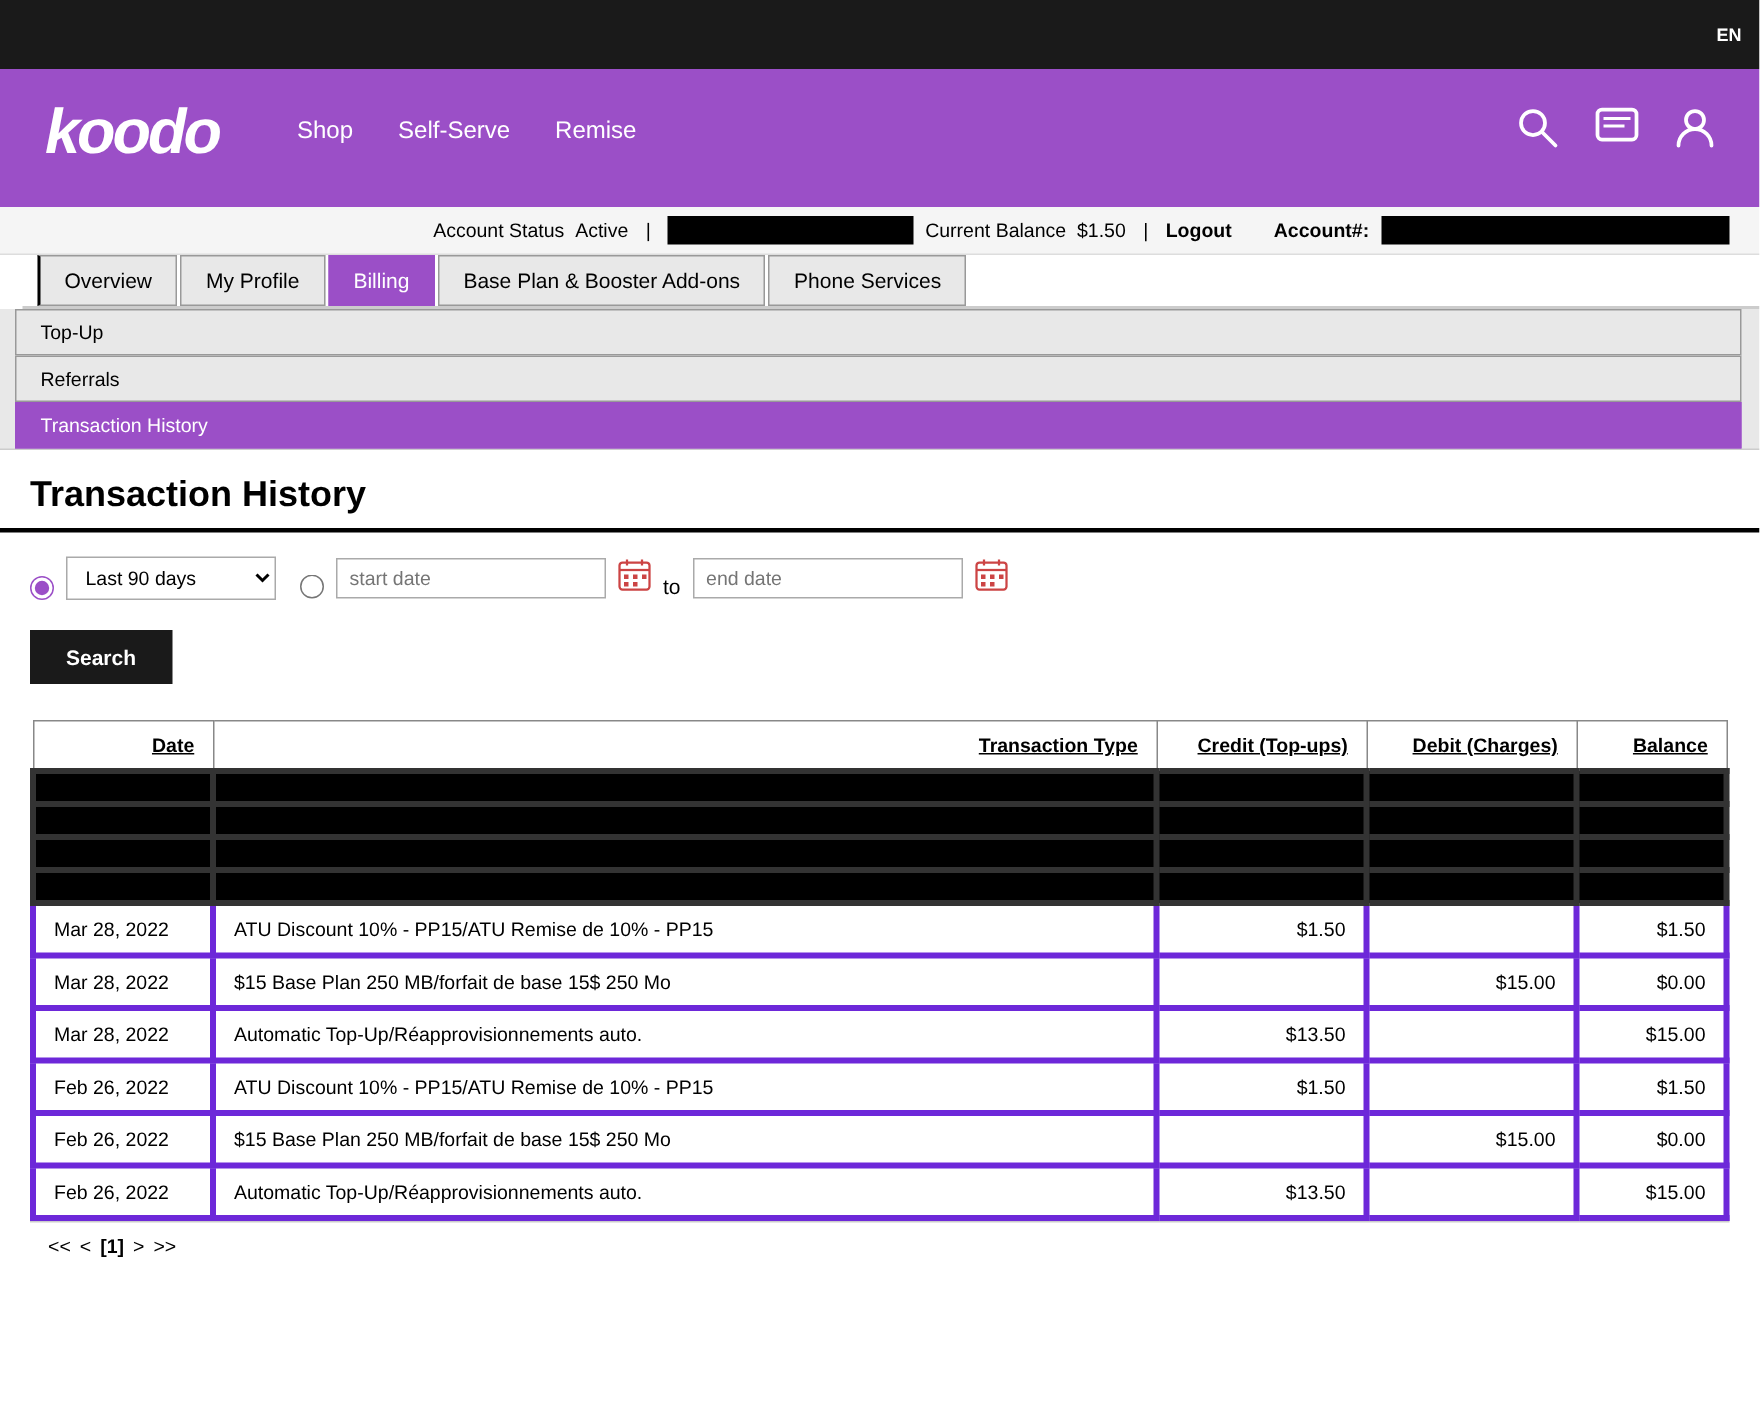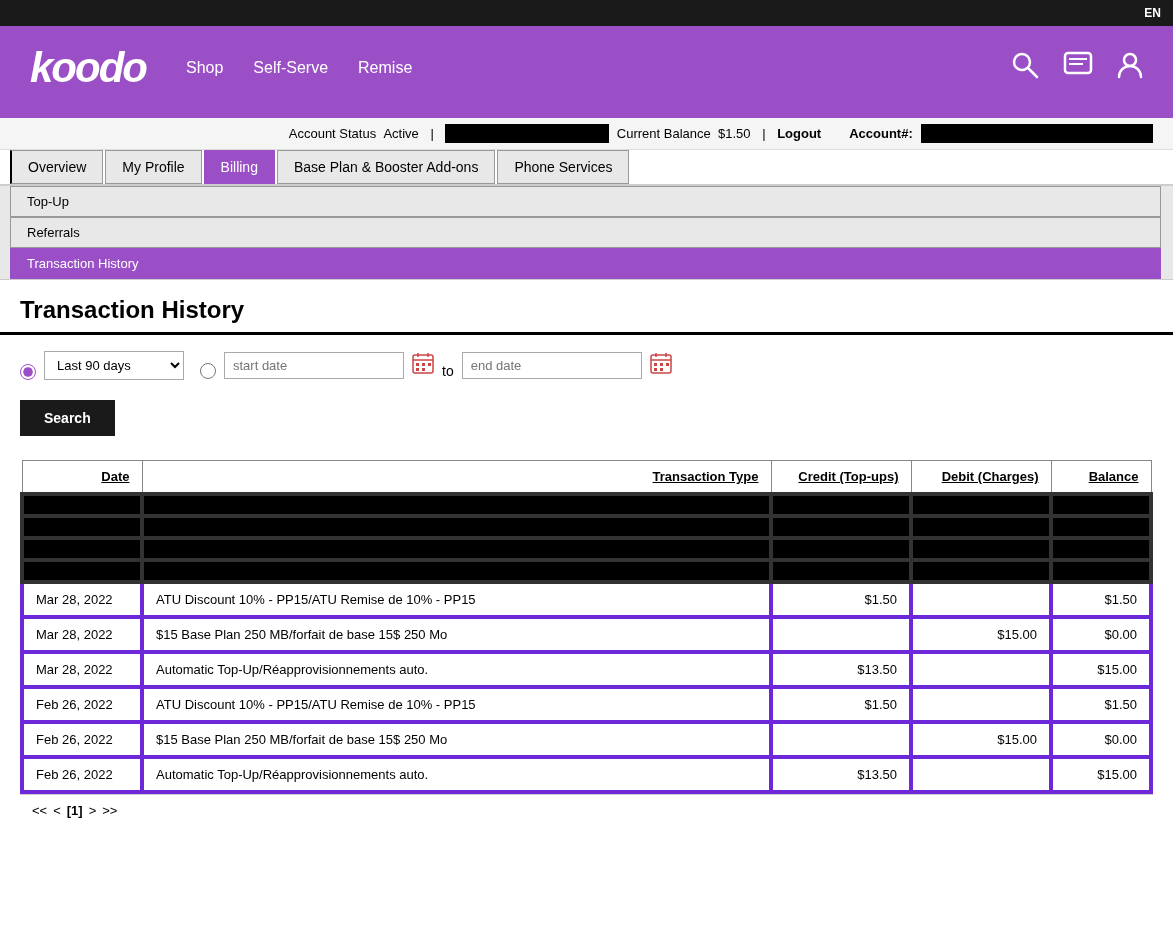--- a/index.html
+++ b/index.html
@@ -3,34 +3,34 @@
   <meta charset="utf-8">
   <style>
     * { margin: 0; padding: 0; box-sizing: border-box; }
     body { font-family: Arial, sans-serif; font-size: 14px; background: #fff; width: 1173px; }
 
     
     .lang-bar {
       background: #1a1a1a;
       color: #fff;
       text-align: right;
-      padding: 6px 12px;
+      padding: 16px 12px;
       font-size: 12px;
       font-weight: bold;
     }
 
     
     .header {
       background: #9b4fc7;
       padding: 18px 30px;
       display: flex;
       align-items: center;
       justify-content: space-between;
     }
-    .header-left { display: flex; align-items: center; gap: 40px; }
+    .header-left { display: flex; align-items: center; gap: 52px; }
     .logo { color: #fff; font-size: 42px; font-weight: 900; font-style: italic; letter-spacing: -2px; }
     .nav { display: flex; gap: 30px; }
     .nav a { color: #fff; text-decoration: none; font-size: 16px; font-weight: 500; }
     .header-icons { display: flex; gap: 24px; align-items: center; }
     .header-icon { color: #fff; font-size: 24px; cursor: pointer; }
 
     
     .purple-bar { background: #9b4fc7; height: 8px; }
 
     
@@ -48,20 +48,21 @@
     .account-bar a { color: #000; font-weight: bold; }
     .account-bar .account-num-val { background: #000; color: #000; padding: 2px 80px; display: inline-block; }
 
     
     .primary-tabs {
       display: flex;
       align-items: center;
       background: #fff;
       border-bottom: 2px solid #ccc;
       padding: 0 10px;
+      margin-left: 15px;
     }
     .primary-tabs .tab {
       padding: 8px 16px;
       cursor: pointer;
       font-size: 14px;
       border: 1px solid #999;
       margin-right: 2px;
       background: #e8e8e8;
       font-weight: 500;
     }

